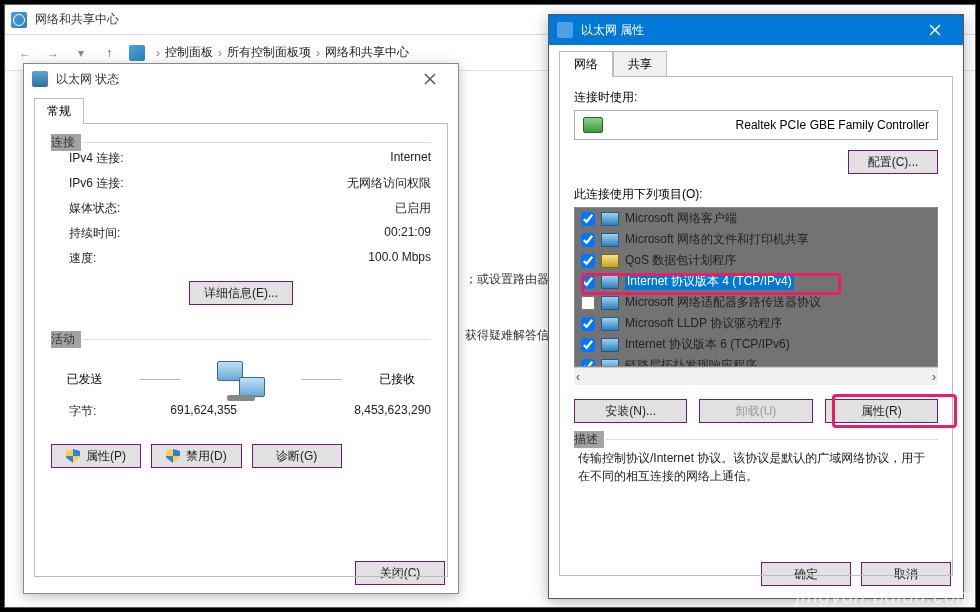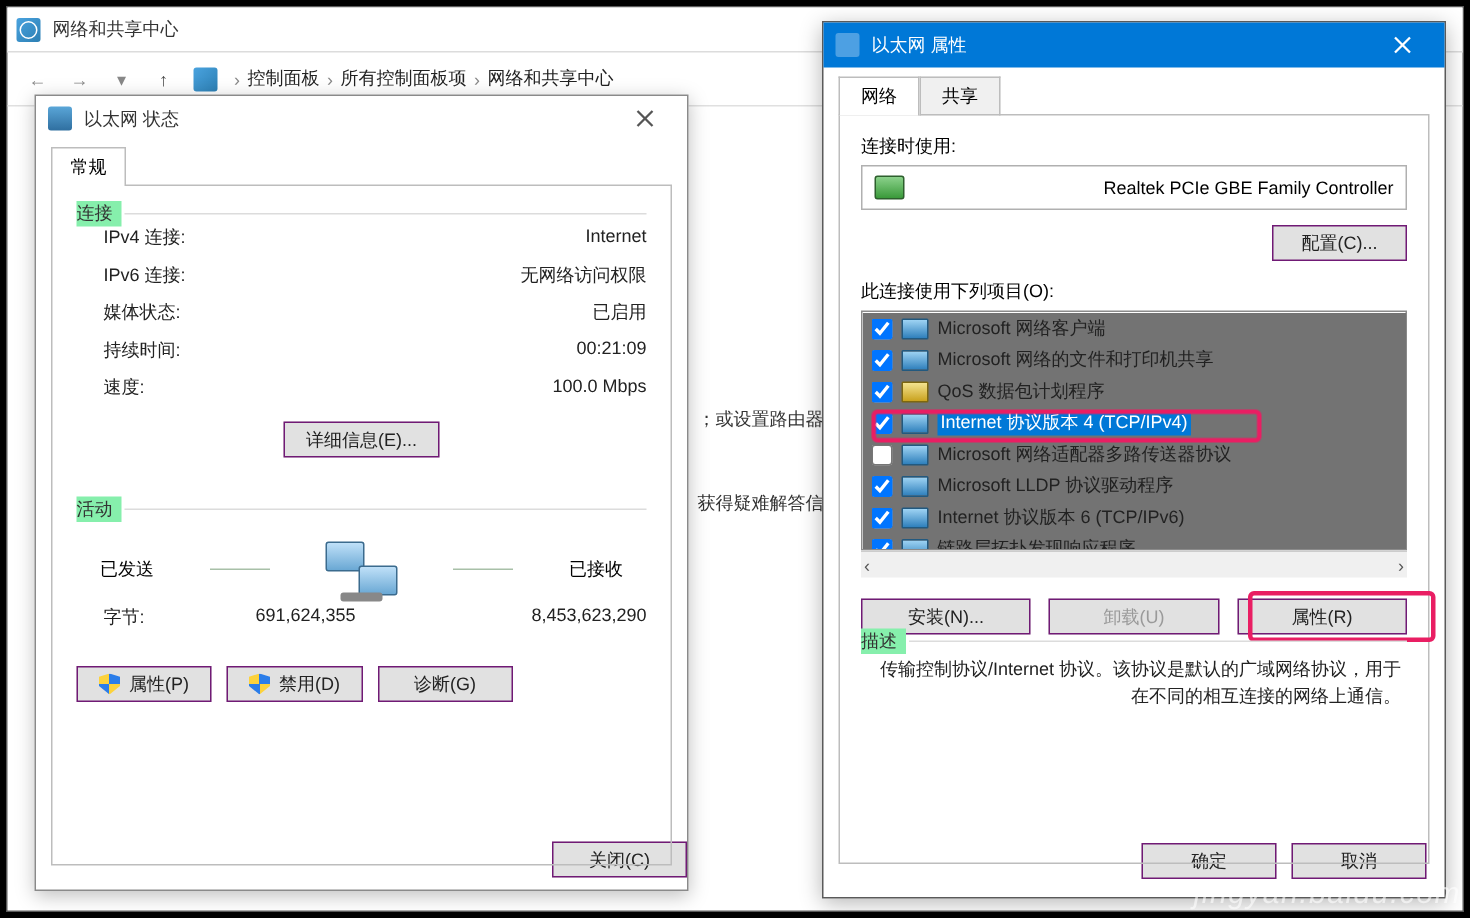--- a/index.html
+++ b/index.html
@@ -22,21 +22,21 @@
 .body-text { position:absolute; left:460px; color:#333; }
 
 
 .status-dlg { position:absolute; left:23px; top:63px; width:436px; height:531px; background:#fff; border:1px solid #8a8a8a; box-shadow:0 3px 12px rgba(0,0,0,0.25);}
 .dlg-titlebar { height:30px; background:#fff; display:flex; align-items:center; padding:0 8px; color:#333;}
 .dlg-titlebar .icon { width:16px; height:16px; background:linear-gradient(#5aa6d8,#2f6fa0); margin-right:8px; border-radius:2px;}
 .dlg-close { margin-left:auto; width:40px; height:22px; display:flex; align-items:center; justify-content:center; color:#555; font-size:16px;}
 .tab { margin:4px 10px 0 10px; display:inline-block; padding:4px 12px; border:1px solid #bdbdbd; border-bottom:none; background:#fff; position:relative; z-index:2;}
 .tab-panel { margin:0 10px; border:1px solid #bdbdbd; padding:14px 16px 10px 16px; height:454px; position:relative; margin-top:-1px; z-index:1;}
 fieldset { border:none; position:relative; padding-top:8px;}
-fieldset .legend { position:absolute; top:-4px; left:0; background:#86efac; padding-right:6px; color:#333;}
+fieldset .legend { position:absolute; top:-4px; left:0; background:#a3a3a3; padding-right:6px; color:#333;}
 fieldset .line { position:absolute; top:4px; left:32px; right:0; height:1px; background:#dcdcdc;}
 .kv { display:flex; justify-content:space-between; padding:4px 0 4px 18px; color:#222;}
 .btn { display:inline-flex; align-items:center; justify-content:center; height:24px; padding:0 14px; background:#e1e1e1; border:1px solid #701a75; color:#222; min-width:90px; cursor:pointer;}
 .center-btn-row { text-align:center; margin-top:10px;}
 
 .activity-row { display:flex; align-items:center; justify-content:space-around; margin-top:18px;}
 .activity-row .mon-icon { width:48px; height:36px; position:relative;}
 .mon-icon .m1, .mon-icon .m2 { position:absolute; width:26px; height:20px; background:linear-gradient(#bfe0f8,#6aa8d4); border:1px solid #3b6b8e; border-radius:2px;}
 .mon-icon .m1 { left:0; top:0;} .mon-icon .m2 { right:0; bottom:0;}
 .mon-icon::after { content:""; position:absolute; left:10px; bottom:-4px; width:28px; height:6px; background:#888; border-radius:2px;}
@@ -60,26 +60,26 @@
 .list-box { border:1px solid #8a8a8a; height:160px; overflow-y:scroll; background:#737373; margin-top:4px;}
 .list-item { display:flex; align-items:center; gap:6px; padding:2px 6px; color:#222;}
 .list-item.sel .label { background:#0078d7; color:#fff; padding:0 2px;}
 .list-item input[type=checkbox]{ width:14px; height:14px;}
 .li-icon { width:18px; height:14px; background:linear-gradient(#9ed3f3,#2f80bc); border:1px solid #22597f; border-radius:1px;}
 .li-icon.y { background:linear-gradient(#f4e38f,#c9a21e); border-color:#7d6710;}
 .highlight-box { position:absolute; border:3px solid #e91e63; border-radius:4px; pointer-events:none;}
 .scroll-h { height:18px; background:#f0f0f0; border-top:1px solid #ccc; display:flex; align-items:center; justify-content:space-between; padding:0 2px; font-size:10px; color:#555;}
 .action-btns { display:flex; gap:12px; margin-top:14px;}
 .action-btns .btn { flex:1; min-width:0;}
-.desc-group { margin-top:0;text-align:right;}
+.desc-group { margin-top:12px;}
 .desc-box { padding:6px 4px 8px 4px; color:#222; line-height:1.5;}
 .dlg-bottom { position:absolute; right:12px; bottom:12px; display:flex; gap:10px;}
 .watermark { position:absolute; right:6px; bottom:4px; color:rgba(255,255,255,0.6); font-size:20px; font-style:italic; letter-spacing:1px;}
 
-.close-bottom { position:absolute; right:0; bottom:8px;}
+.close-bottom { position:absolute; right:13px; bottom:8px;}
 
 svg.x { width:12px; height:12px;} svg.x line{ stroke:currentColor; stroke-width:1.5;}
 svg.min { width:12px; height:12px;} svg.min line{ stroke:currentColor; stroke-width:1.5;}
 svg.sq { width:10px; height:10px;} svg.sq rect{ stroke:currentColor; stroke-width:1.5; fill:none;}
 </style>
 </head>
 <body>
 
 <div class="main-win">
   <div class="main-titlebar">

